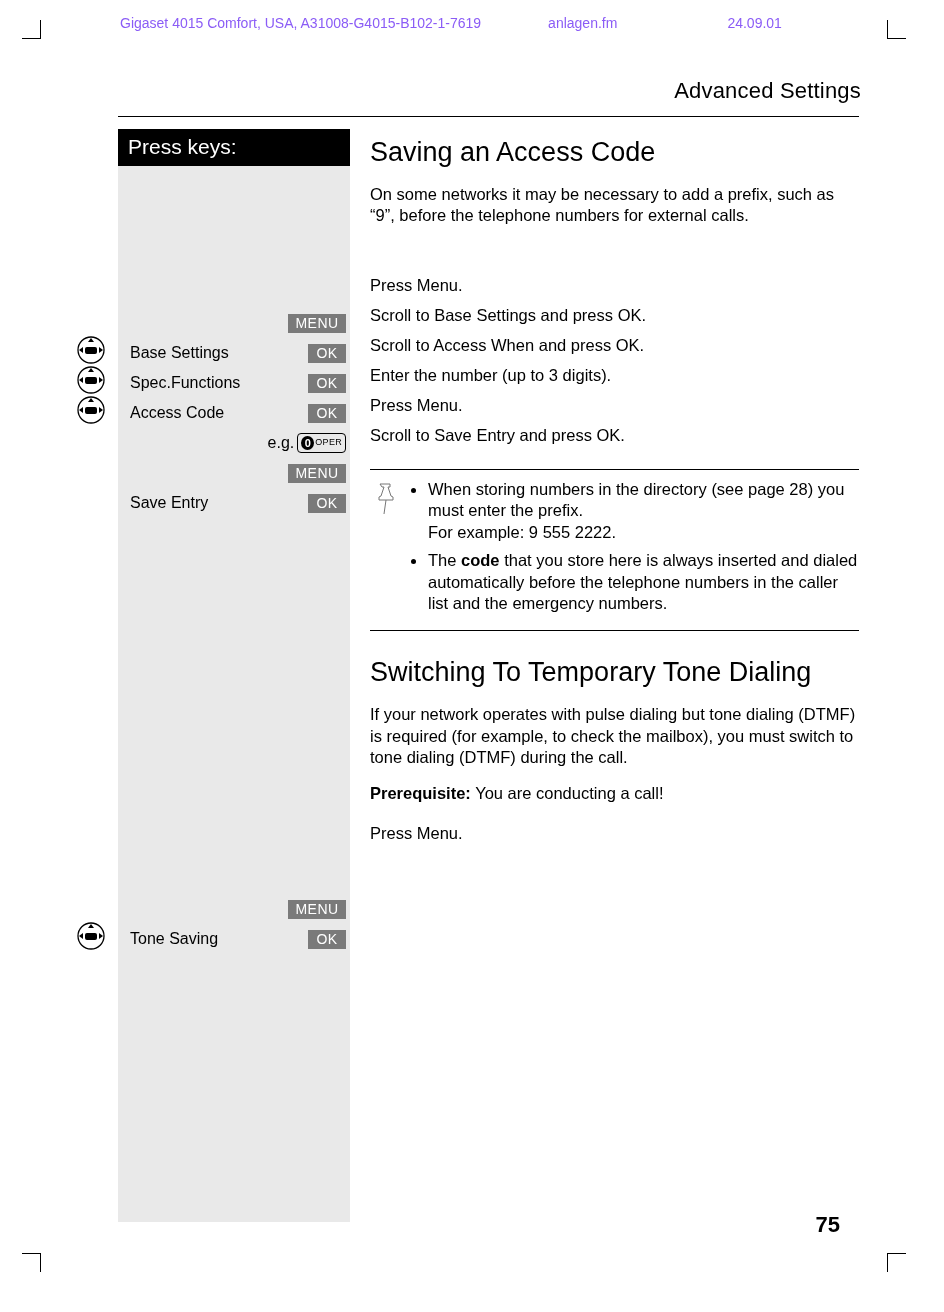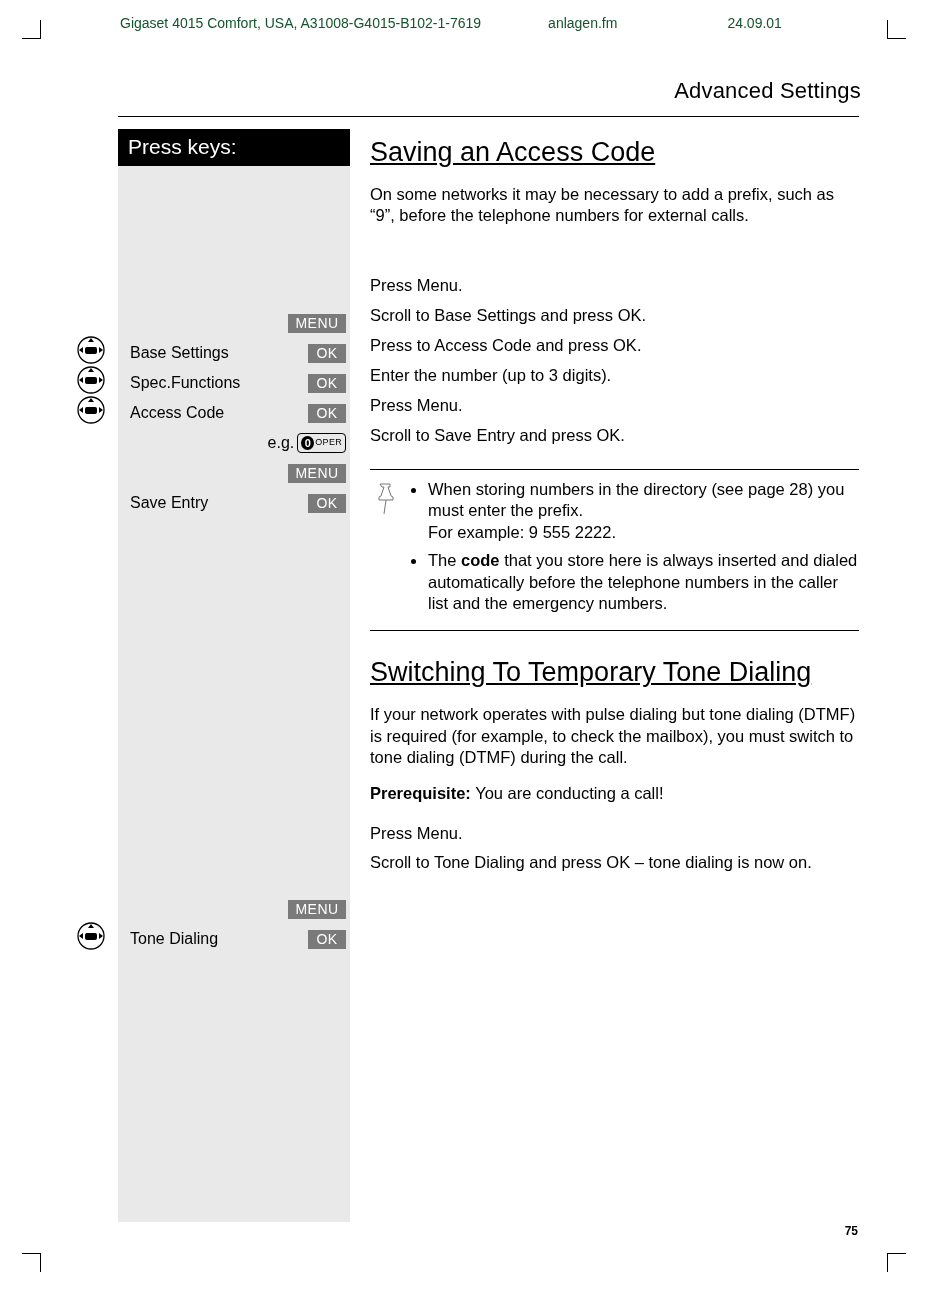--- a/index.html
+++ b/index.html
@@ -24,21 +24,21 @@
   }
   .crop-top-left  { top: 20px; left: 22px; border-right:1px solid #000; border-bottom:1px solid #000;}
   .crop-top-right { top: 20px; right: 38px; border-left:1px solid #000; border-bottom:1px solid #000;}
   .crop-bot-left  { bottom: 40px; left: 22px; border-right:1px solid #000; border-top:1px solid #000;}
   .crop-bot-right { bottom: 40px; right: 38px; border-left:1px solid #000; border-top:1px solid #000;}
 
   .topline {
     display: flex;
     font-size: 14px;
     font-family: Arial, sans-serif;
-    color: #14532d;
+    color: #8b5cf6;
     margin-left: 50px;
   }
   .topline .left  { flex: 0 0 auto; }
   .topline .mid   { margin-left: 67px; }
   .topline .right { margin-left: 110px; }
 
   .breadcrumb {
     text-align: right;
     font-family: "Arial Narrow","Helvetica Condensed", Arial, sans-serif;
     font-size: 22px;
@@ -151,21 +151,20 @@
     font-family: Arial, sans-serif;
     letter-spacing: 0.3px;
     margin-left: 1px;
   }
 
   h2 {
     font-family: "Arial Narrow","Helvetica Condensed", Arial, sans-serif;
     font-weight: 400;
     font-size: 27px;
     margin: 6px 0 14px 0;
-    text-decoration: underline;
   }
   .para { margin-bottom: 14px; }
   .step { height: 30px; display:flex; align-items:center; }
   .spacer-140 { height: 140px; }
   .spacer-30  { height: 30px; }
   .spacer-18  { height: 18px; }
 
   .notebox {
     border-top: 1px solid #000;
     border-bottom: 1px solid #000;
@@ -181,23 +180,23 @@
   .notebox ul {
     margin: 0;
     padding-left: 18px;
   }
   .notebox li { margin-bottom: 6px; }
   .notebox li::marker { font-size: 18px; }
 
   .pagenum {
     position: absolute;
     bottom: 72px;
-    right: 86px;
+    right: 104px;
     font-weight: bold;
-    font-size: 12px;
+    font-size: 22px;
   }
 </style>
 </head>
 <body>
 
 <div class="page">
 
   <div class="crop-top-left"></div>
   <div class="crop-top-right"></div>
   <div class="crop-bot-left"></div>
@@ -308,38 +307,38 @@
         <div class="row">
           <span class="navicon">
             <svg width="30" height="30" viewBox="0 0 30 30">
                 <circle cx="15" cy="15" r="13" fill="none" stroke="#000" stroke-width="1.3"></circle>
                 <rect x="9" y="12" width="12" height="7" rx="2" fill="#000"></rect>
                 <polygon points="15,3 12,7 18,7" fill="#000"></polygon>
                 <polygon points="3,15 7,12 7,18" fill="#000"></polygon>
                 <polygon points="27,15 23,12 23,18" fill="#000"></polygon>
               </svg>
           </span>
-          <span class="label">Tone Dialing</span>
+          <span class="label">Tone Saving</span>
           <span class="right">
               <span class="tag ok">OK</span>
             </span>
         </div>
 
       </div>
     </div>
 
     <div class="rightcol">
       <h2>Saving an Access Code</h2>
       <div class="para">On some networks it may be necessary to add a prefix, such as “9”, before the telephone numbers for external calls.</div>
 
       <div class="spacer-30"></div>
 
       <div class="step">Press Menu.</div>
       <div class="step">Scroll to Base Settings and press OK.</div>
-      <div class="step">Press to Access Code and press OK.</div>
+      <div class="step">Scroll to Access When and press OK.</div>
       <div class="step">Enter the number (up to 3 digits).</div>
       <div class="step">Press Menu.</div>
       <div class="step">Scroll to Save Entry and press OK.</div>
 
       <div class="spacer-18"></div>
 
       <div class="notebox">
         <div class="pin">
           <svg width="24" height="34" viewBox="0 0 24 34">
             <path d="M6 2 L16 2 L16 5 L14 5 L17 14 L19 15 L19 18 L5 18 L5 15 L7 14 L10 5 L8 5 Z" fill="none" stroke="#777" stroke-width="1"></path>
@@ -359,18 +358,17 @@
 
       <div class="spacer-18"></div>
 
       <h2>Switching To Temporary Tone Dialing</h2>
       <div class="para">If your network operates with pulse dialing but tone di­aling (DTMF) is required (for example, to check the mailbox), you must switch to tone dialing (DTMF) dur­ing the call.</div>
       <div class="para">
         <b>Prerequisite:</b><span> You are conducting a call!</span>
       </div>
 
       <div class="step">Press Menu.</div>
-      <div style="padding-top:4px;">Scroll to Tone Dialing and press OK – tone dialing is now on.</div>
     </div>
   </div>
 
   <div class="pagenum">75</div>
 </div>
 
 </body></html>

